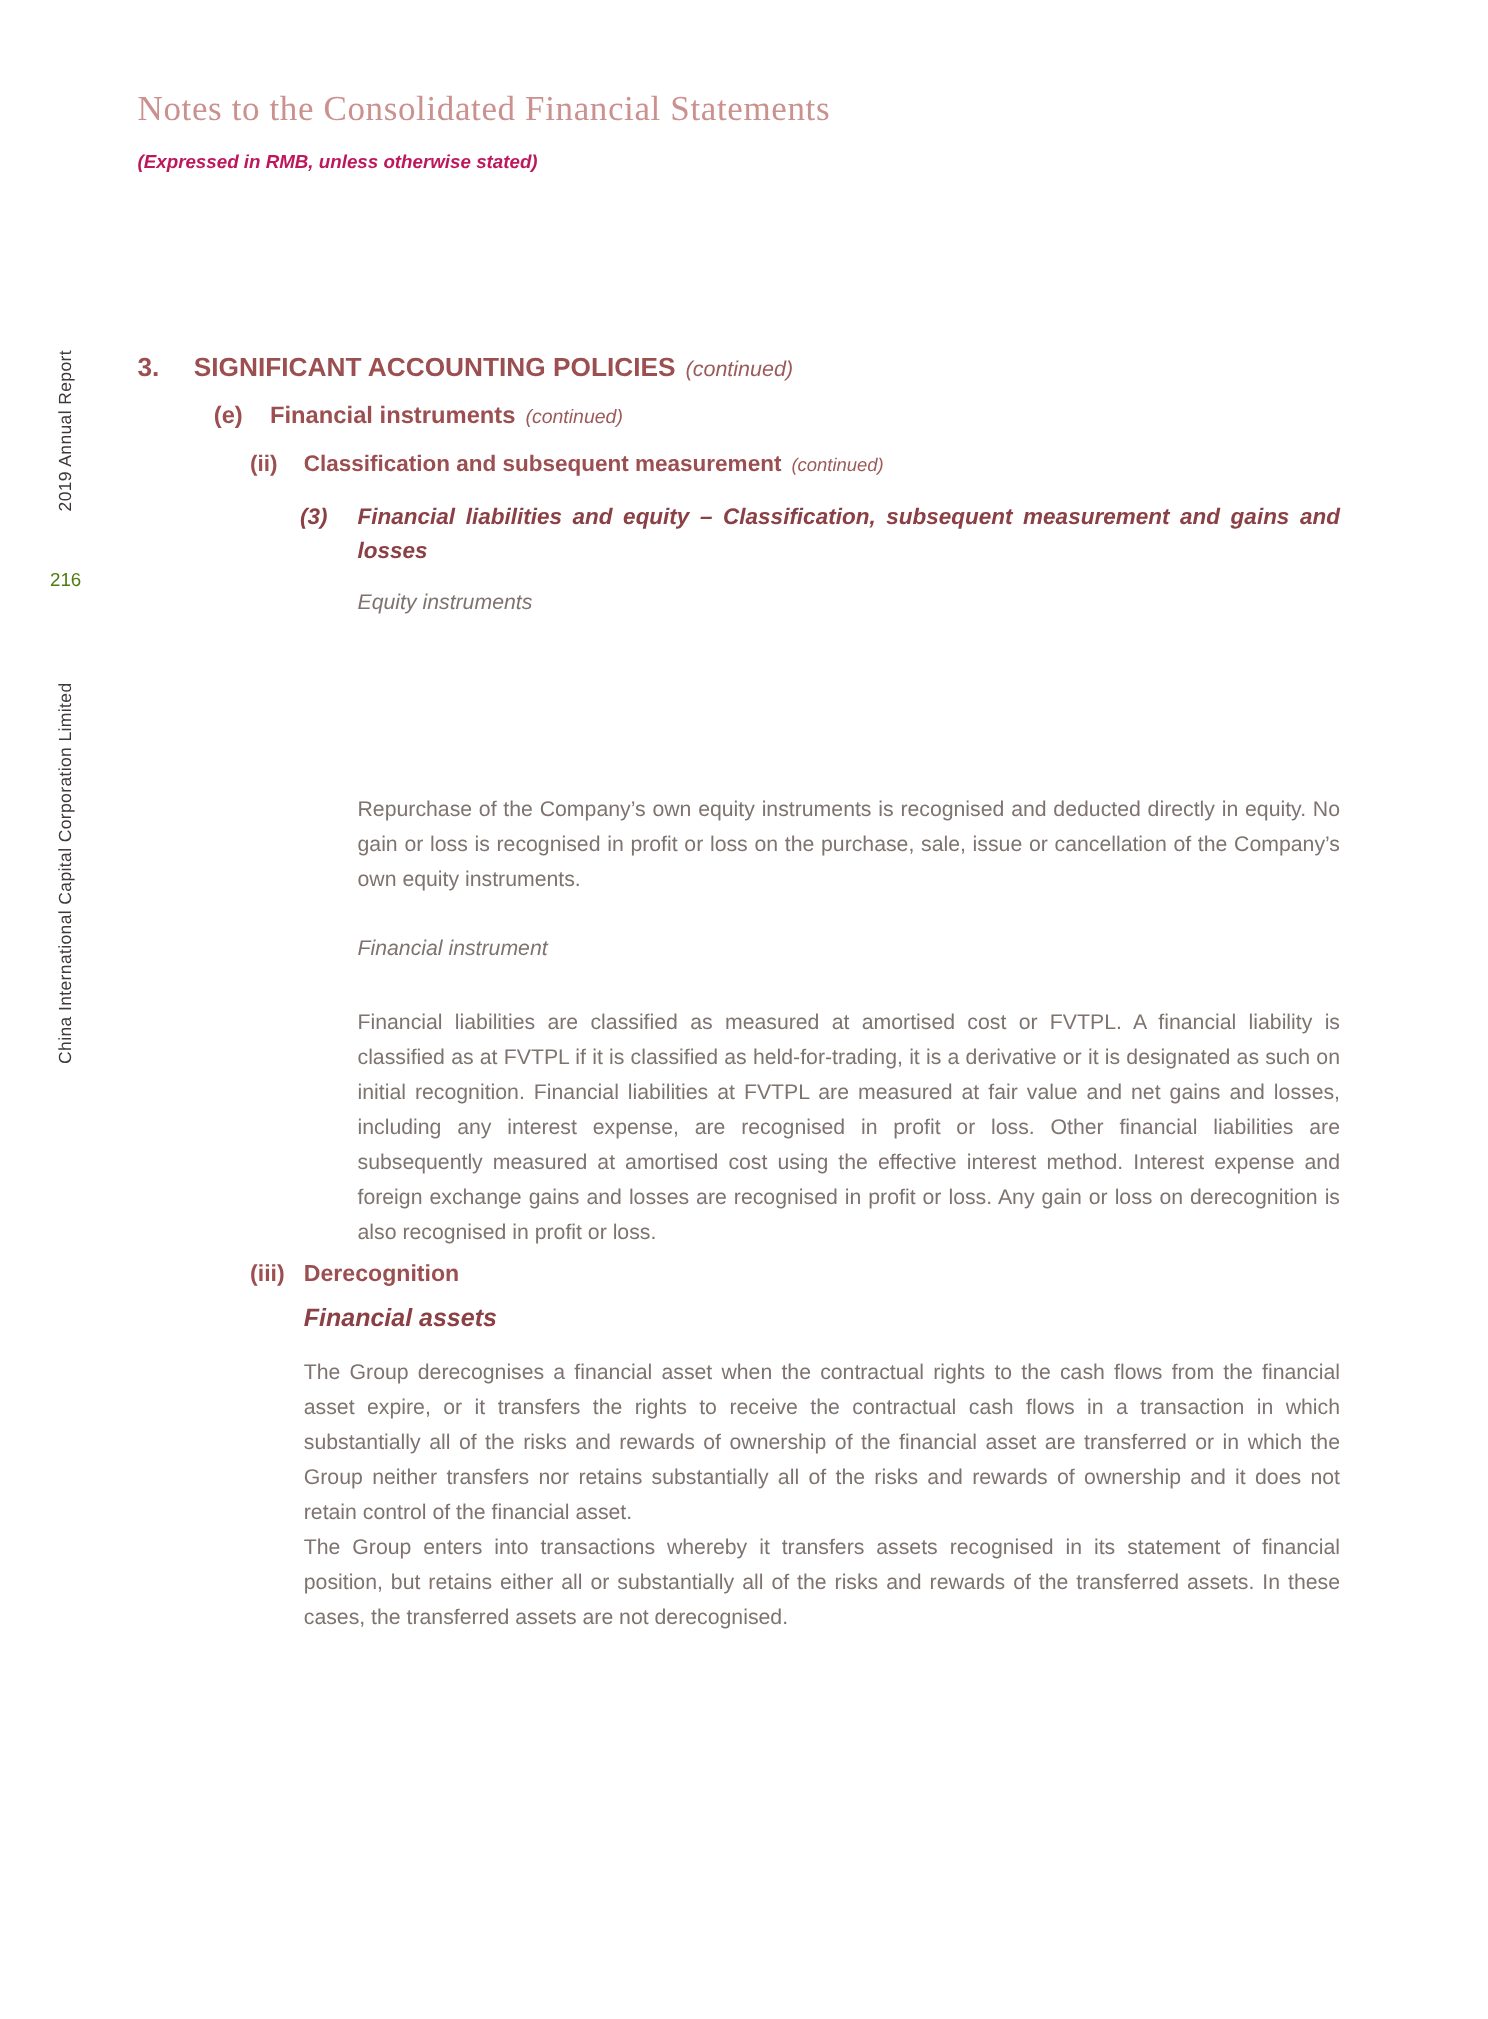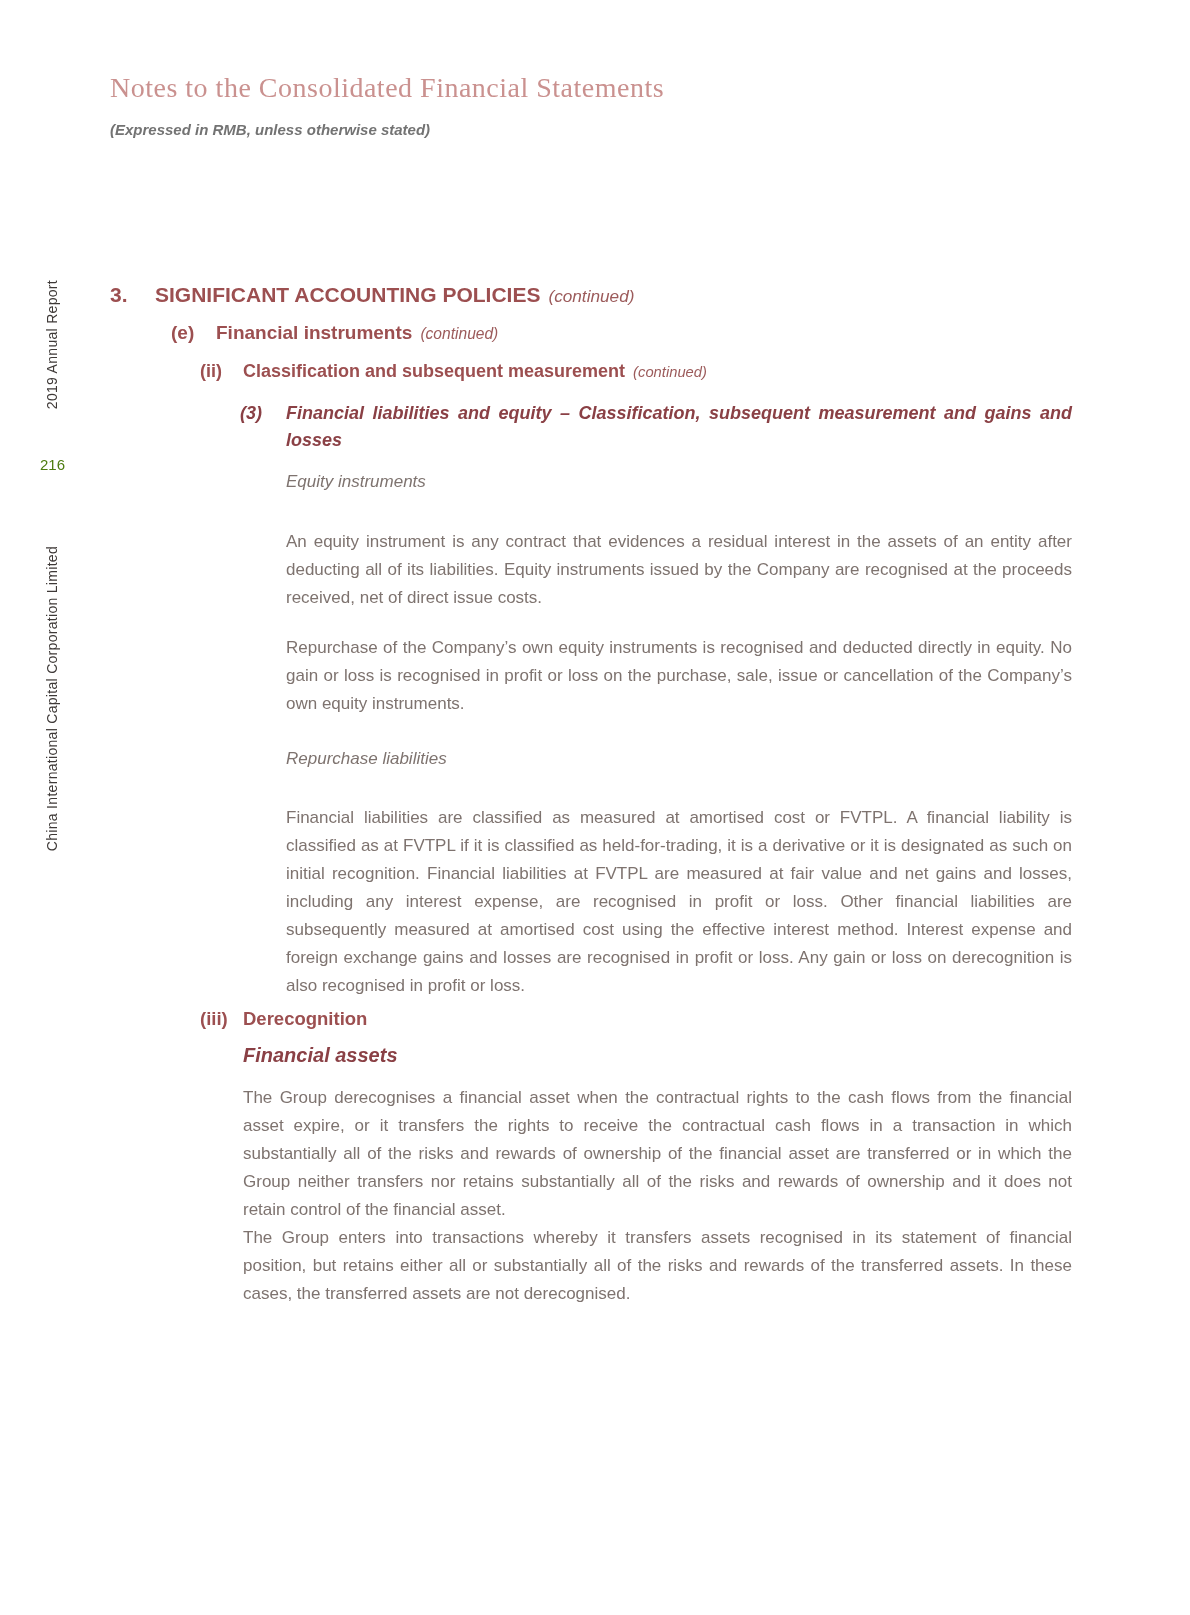--- a/index.html
+++ b/index.html
@@ -21,21 +21,21 @@
     font-weight: 400;
     color: #ca918f;
     letter-spacing: 0.5px;
     white-space: nowrap;
   }
   .doc-subtitle {
     left: 110px; top: 121px;
     font-size: 15px;
     font-style: italic;
     font-weight: 600;
-    color: #737373;
+    color: #be185d;
     white-space: nowrap;
   }
 
   
   .vtext {
     writing-mode: vertical-rl;
     transform: rotate(180deg);
     white-space: nowrap;
     color: #3e3937;
     font-size: 14px;
@@ -136,24 +136,23 @@
   <div class="abs h-ii">
     <span class="num">(ii)</span><span>Classification and subsequent measurement</span><span class="cont">(continued)</span>
   </div>
 
   <div class="abs h-3">
     <span class="num">(3)</span>
     <span class="txt">Financial liabilities and equity – Classification, subsequent measurement and gains and losses</span>
   </div>
 
   <div class="abs ital-sub w3 p-equity-h">Equity instruments</div>
-  <div class="abs body-p w3 p-equity-1">An equity instrument is any contract that evidences a residual interest in the assets of an entity after deducting all of its liabilities. Equity instruments issued by the Company are recognised at the proceeds received, net of direct issue costs.</div>
   <div class="abs body-p w3 p-equity-2">Repurchase of the Company’s own equity instruments is recognised and deducted directly in equity. No gain or loss is recognised in profit or loss on the purchase, sale, issue or cancellation of the Company’s own equity instruments.</div>
 
-  <div class="abs ital-sub w3 p-liab-h">Repurchase liabilities</div>
+  <div class="abs ital-sub w3 p-liab-h">Financial instrument</div>
   <div class="abs body-p w3 p-liab-1">Financial liabilities are classified as measured at amortised cost or FVTPL. A financial liability is classified as at FVTPL if it is classified as held-for-trading, it is a derivative or it is designated as such on initial recognition. Financial liabilities at FVTPL are measured at fair value and net gains and losses, including any interest expense, are recognised in profit or loss. Other financial liabilities are subsequently measured at amortised cost using the effective interest method. Interest expense and foreign exchange gains and losses are recognised in profit or loss. Any gain or loss on derecognition is also recognised in profit or loss.</div>
 
   <div class="abs h-iii">
     <span class="num">(iii)</span><span>Derecognition</span>
   </div>
   <div class="abs h-assets">Financial assets</div>
   <div class="abs body-p wiii p-assets-1">The Group derecognises a financial asset when the contractual rights to the cash flows from the financial asset expire, or it transfers the rights to receive the contractual cash flows in a transaction in which substantially all of the risks and rewards of ownership of the financial asset are transferred or in which the Group neither transfers nor retains substantially all of the risks and rewards of ownership and it does not retain control of the financial asset.</div>
   <div class="abs body-p wiii p-assets-2">The Group enters into transactions whereby it transfers assets recognised in its statement of financial position, but retains either all or substantially all of the risks and rewards of the transferred assets. In these cases, the transferred assets are not derecognised.</div>
 
 </div>

